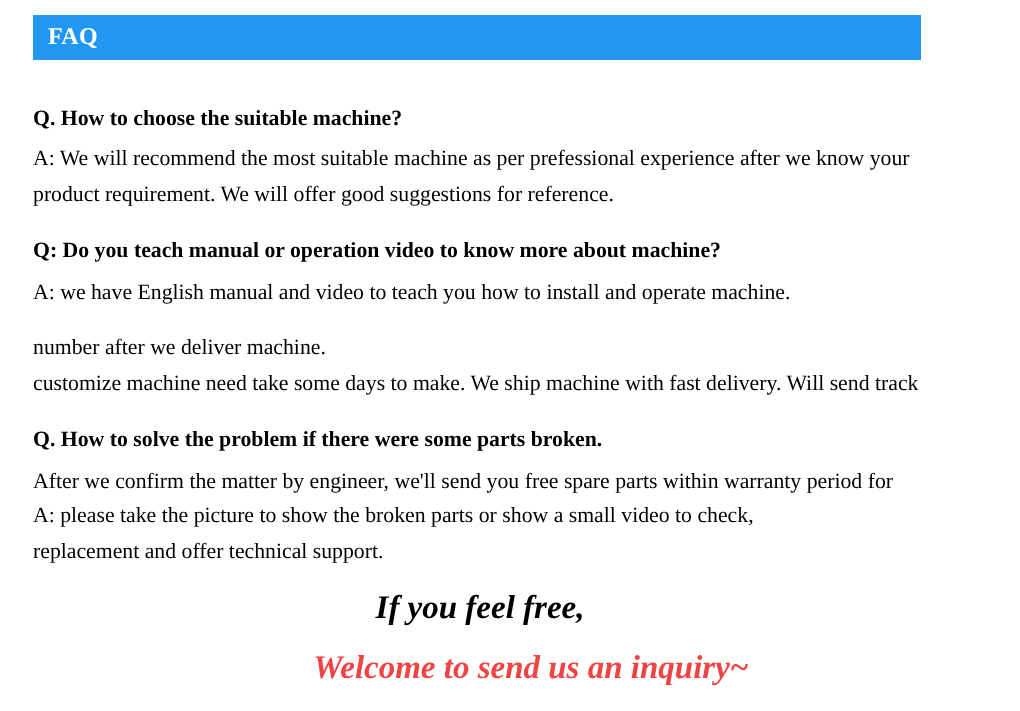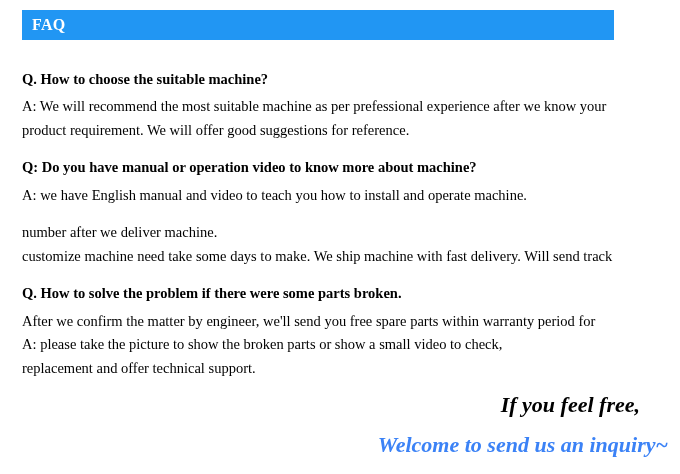--- a/index.html
+++ b/index.html
@@ -59,37 +59,37 @@
     margin: 0;
   }
   .answer .line {
     display: block;
   }
   .closing {
     position: absolute;
     left: 0;
     top: 392px;
     width: 680px;
-    text-align: right;
+    text-align: center;
   }
   .closing-line1 {
     font-family: "Liberation Serif", serif;
     font-style: italic;
     font-weight: bold;
     font-size: 22px;
     color: #000000;
     margin: 0;
     padding-right: 40px;
   }
   .closing-line2 {
     font-family: "Liberation Serif", serif;
     font-style: italic;
     font-weight: bold;
     font-size: 22px;
-    color: #3b82f6;
+    color: #ef4444;
     margin: 14px 12px 0 0;
     padding-left: 40px;
   }
 </style>
 </head>
 <body>
 
 <div class="page">
 
   <div class="faq-header">
@@ -100,21 +100,21 @@
 
     <div class="qa-block">
       <p class="question">Q. How to choose the suitable machine?</p>
       <p class="answer">
         <span class="line">A: We will recommend the most suitable machine as per prefessional experience after we know your</span>
         <span class="line">product requirement. We will offer good suggestions for reference.</span>
       </p>
     </div>
 
     <div class="qa-block">
-      <p class="question">Q: Do you have manual or operation video to know more about machine?</p>
+      <p class="question">Q: Do you teach manual or operation video to know more about machine?</p>
       <p class="answer">
         <span class="line">A: we have English manual and video to teach you how to install and operate machine.</span>
       </p>
     </div>
 
     <div class="qa-block">
       <p class="answer">
         <span class="line">number after we deliver machine.</span>
         <span class="line">customize machine need take some days to make. We ship machine with fast delivery. Will send track</span>
       </p>

